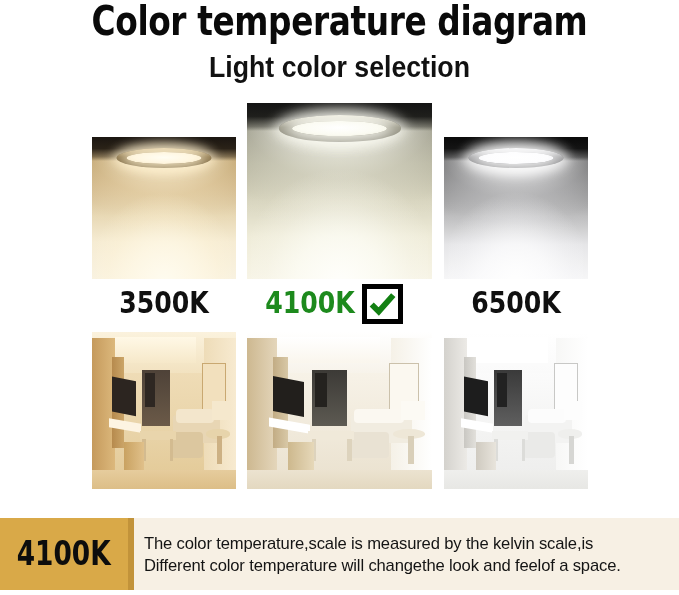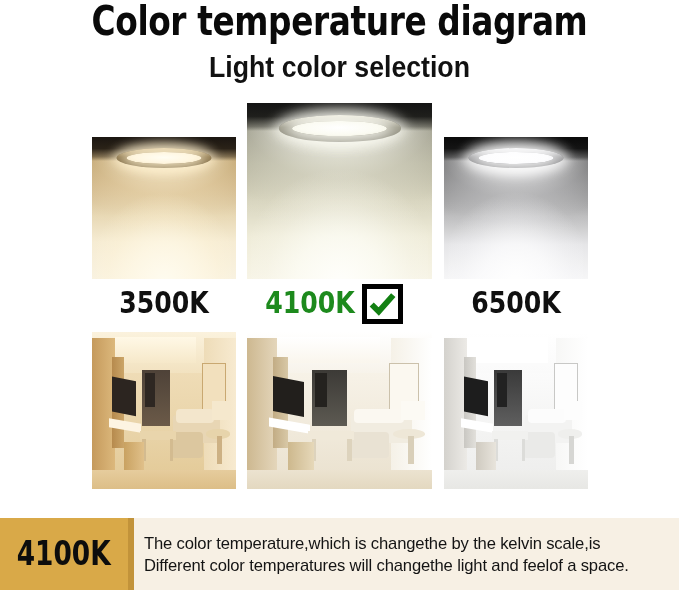--- a/index.html
+++ b/index.html
@@ -319,16 +319,16 @@
     <div style="position:absolute;left:22%;top:70%;width:14%;height:20%;background:linear-gradient(to right,#cfcac0,#e8e4dc);"></div>
     <div style="position:absolute;left:0;bottom:0;width:100%;height:12%;background:linear-gradient(to bottom,#efefed,#e7e7e4);"></div>
   </div>
 </div>
 
 <div id="desc-bar">
   <div id="desc-badge">
     <span id="desc-badge-text">4100K</span>
   </div>
   <div id="desc-body">
-    <p>The color temperature,which is changethe by the kelvin scale,is</p>
-    <p>Different color temperatures will changethe light and feelof a space.</p>
+    <p>The color temperature,scale is measured by the kelvin scale,is</p>
+    <p>Different color temperature will changethe look and feelof a space.</p>
   </div>
 </div>
 
 </body></html>

